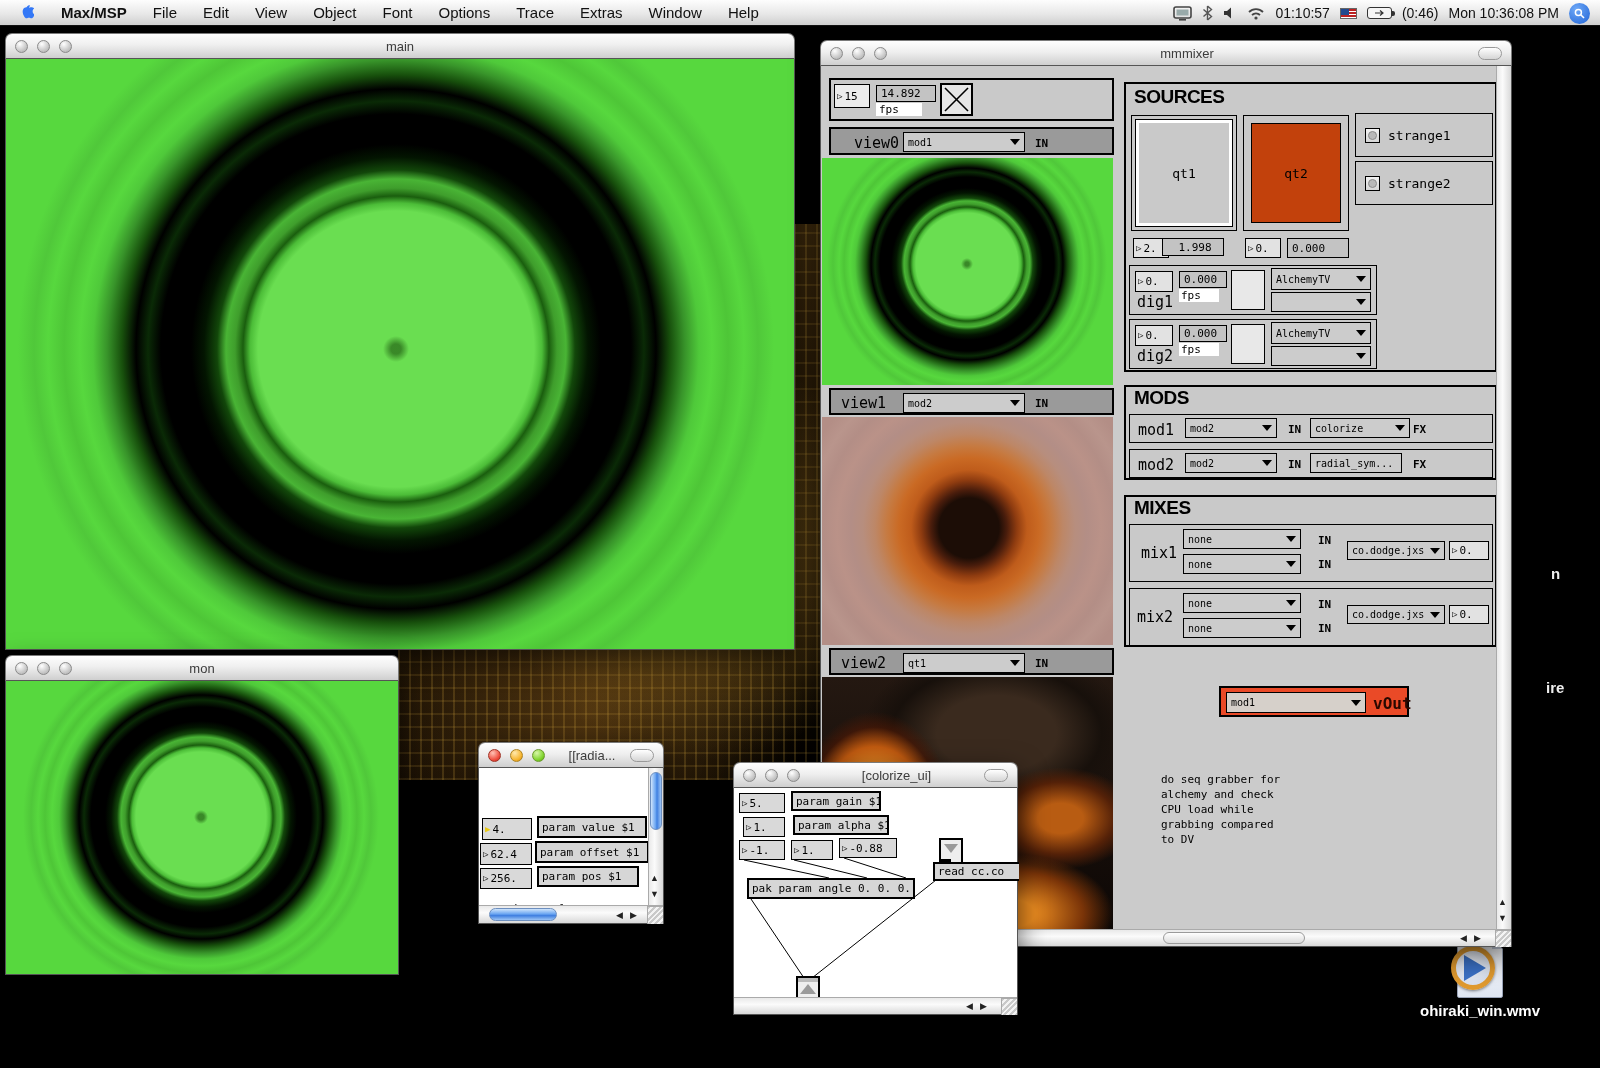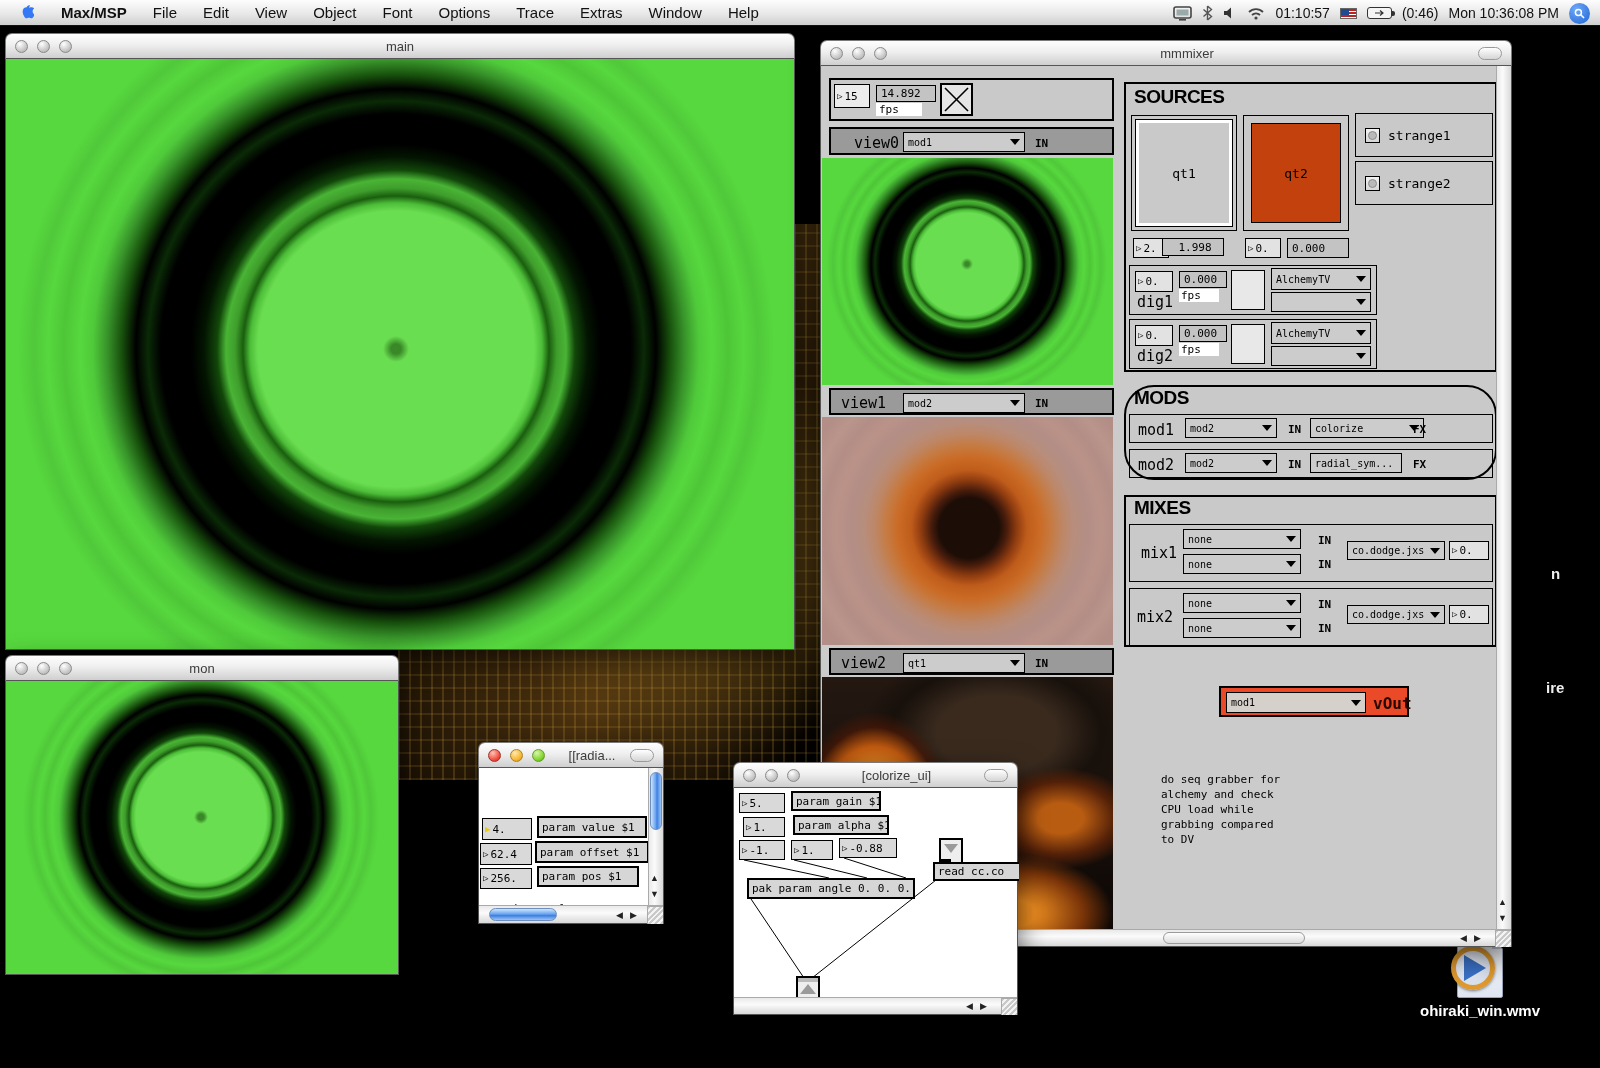--- a/index.html
+++ b/index.html
@@ -304,30 +304,30 @@
             <span class="caret"></span>
           </div>
           <div class="umenu" style="left:141px; top:26px; width:100px; height:20px;">
             <span></span>
               <span class="caret"></span>
           </div>
           <div class="vlabel" style="left:7px; top:27px;">dig2</div>
         </div>
       </div>
 
-      <div class="panel" style="left:303px; top:319px; width:373px; height:95px;border-radius:30px;">
+      <div class="panel" style="left:303px; top:319px; width:373px; height:95px;">
         <div class="ghead" style="left:8px; top:0px;">MODS</div>
         <div style="position:absolute; left:3px; top:27px; width:364px; height:29px; border:1.5px solid #000;">
           <div class="vlabel" style="left:8px; top:6px;">mod1</div>
           <div class="umenu" style="left:55px; top:3px; width:92px; height:20px;">
             <span>mod2</span>
             <span class="caret"></span>
           </div>
           <div class="inlabel" style="left:158px; top:8px;">IN</div>
-          <div class="umenu" style="left:180px; top:3px; width:114px; height:20px;">
+          <div class="umenu" style="left:180px; top:3px; width:100px; height:20px;">
             <span>colorize</span>
             <span class="caret"></span>
           </div>
           <div class="inlabel" style="left:283px; top:8px;">FX</div>
         </div>
         <div style="position:absolute; left:3px; top:62px; width:364px; height:29px; border:1.5px solid #000;">
           <div class="vlabel" style="left:8px; top:6px;">mod2</div>
           <div class="umenu" style="left:55px; top:3px; width:92px; height:20px;">
             <span>mod2</span>
             <span class="caret"></span>

